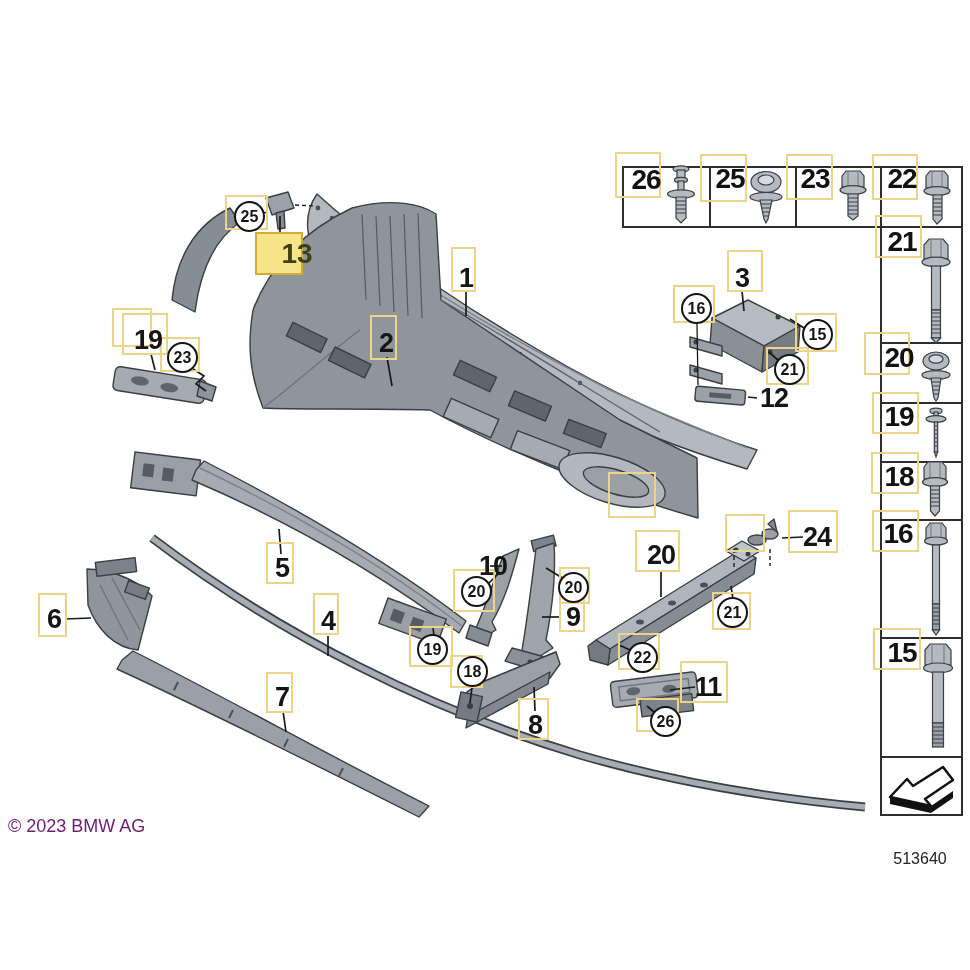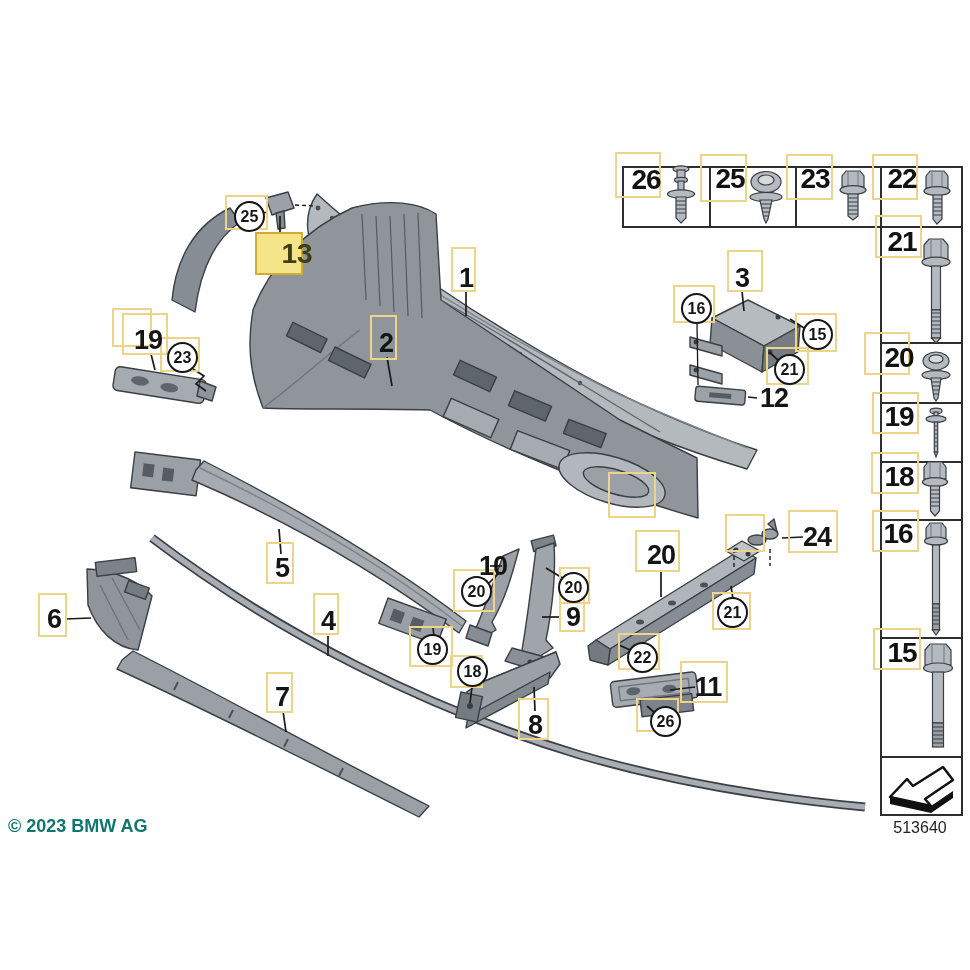--- a/index.html
+++ b/index.html
@@ -12,22 +12,22 @@
   .circled-callout{position:absolute;width:31px;height:31px;margin-left:-16px;margin-top:-16px;
          border:2.5px solid #151515;border-radius:50%;background:#fff;box-sizing:border-box;
          display:flex;align-items:center;justify-content:center;
          font-weight:700;font-size:16px;color:#151515;line-height:1;}
   .highlight-callout{position:absolute;background:var(--hl-fill,#f5e588);
          border:2px solid var(--hl-border,#d2ab35);box-sizing:border-box;
          display:flex;align-items:center;justify-content:center;
          font-weight:700;font-size:28px;color:#3f3f10;padding-left:36px;}
   .table-number{position:absolute;transform:translate(-50%,-50%);
          font-weight:700;font-size:28px;color:#111;line-height:1;letter-spacing:-1px;}
-  .copyright{position:absolute;left:8px;top:816px;font-weight:700;font-size:18px;color:#0f766e;}
-  .plate-number{position:absolute;left:878px;top:819px;width:84px;text-align:center;
+  .copyright{position:absolute;left:8px;top:816px;font-weight:400;font-size:18px;color:#701a75;}
+  .plate-number{position:absolute;left:878px;top:850px;width:84px;text-align:center;
          font-size:16px;color:#222;}
 </style>
 </head>
 <body>
 
 <div id="stage">
 
 <svg id="diagram-svg" width="970" height="970" viewBox="0 0 970 970">
 
   <g stroke="#3a3f44" stroke-width="1.4" stroke-linejoin="round">

